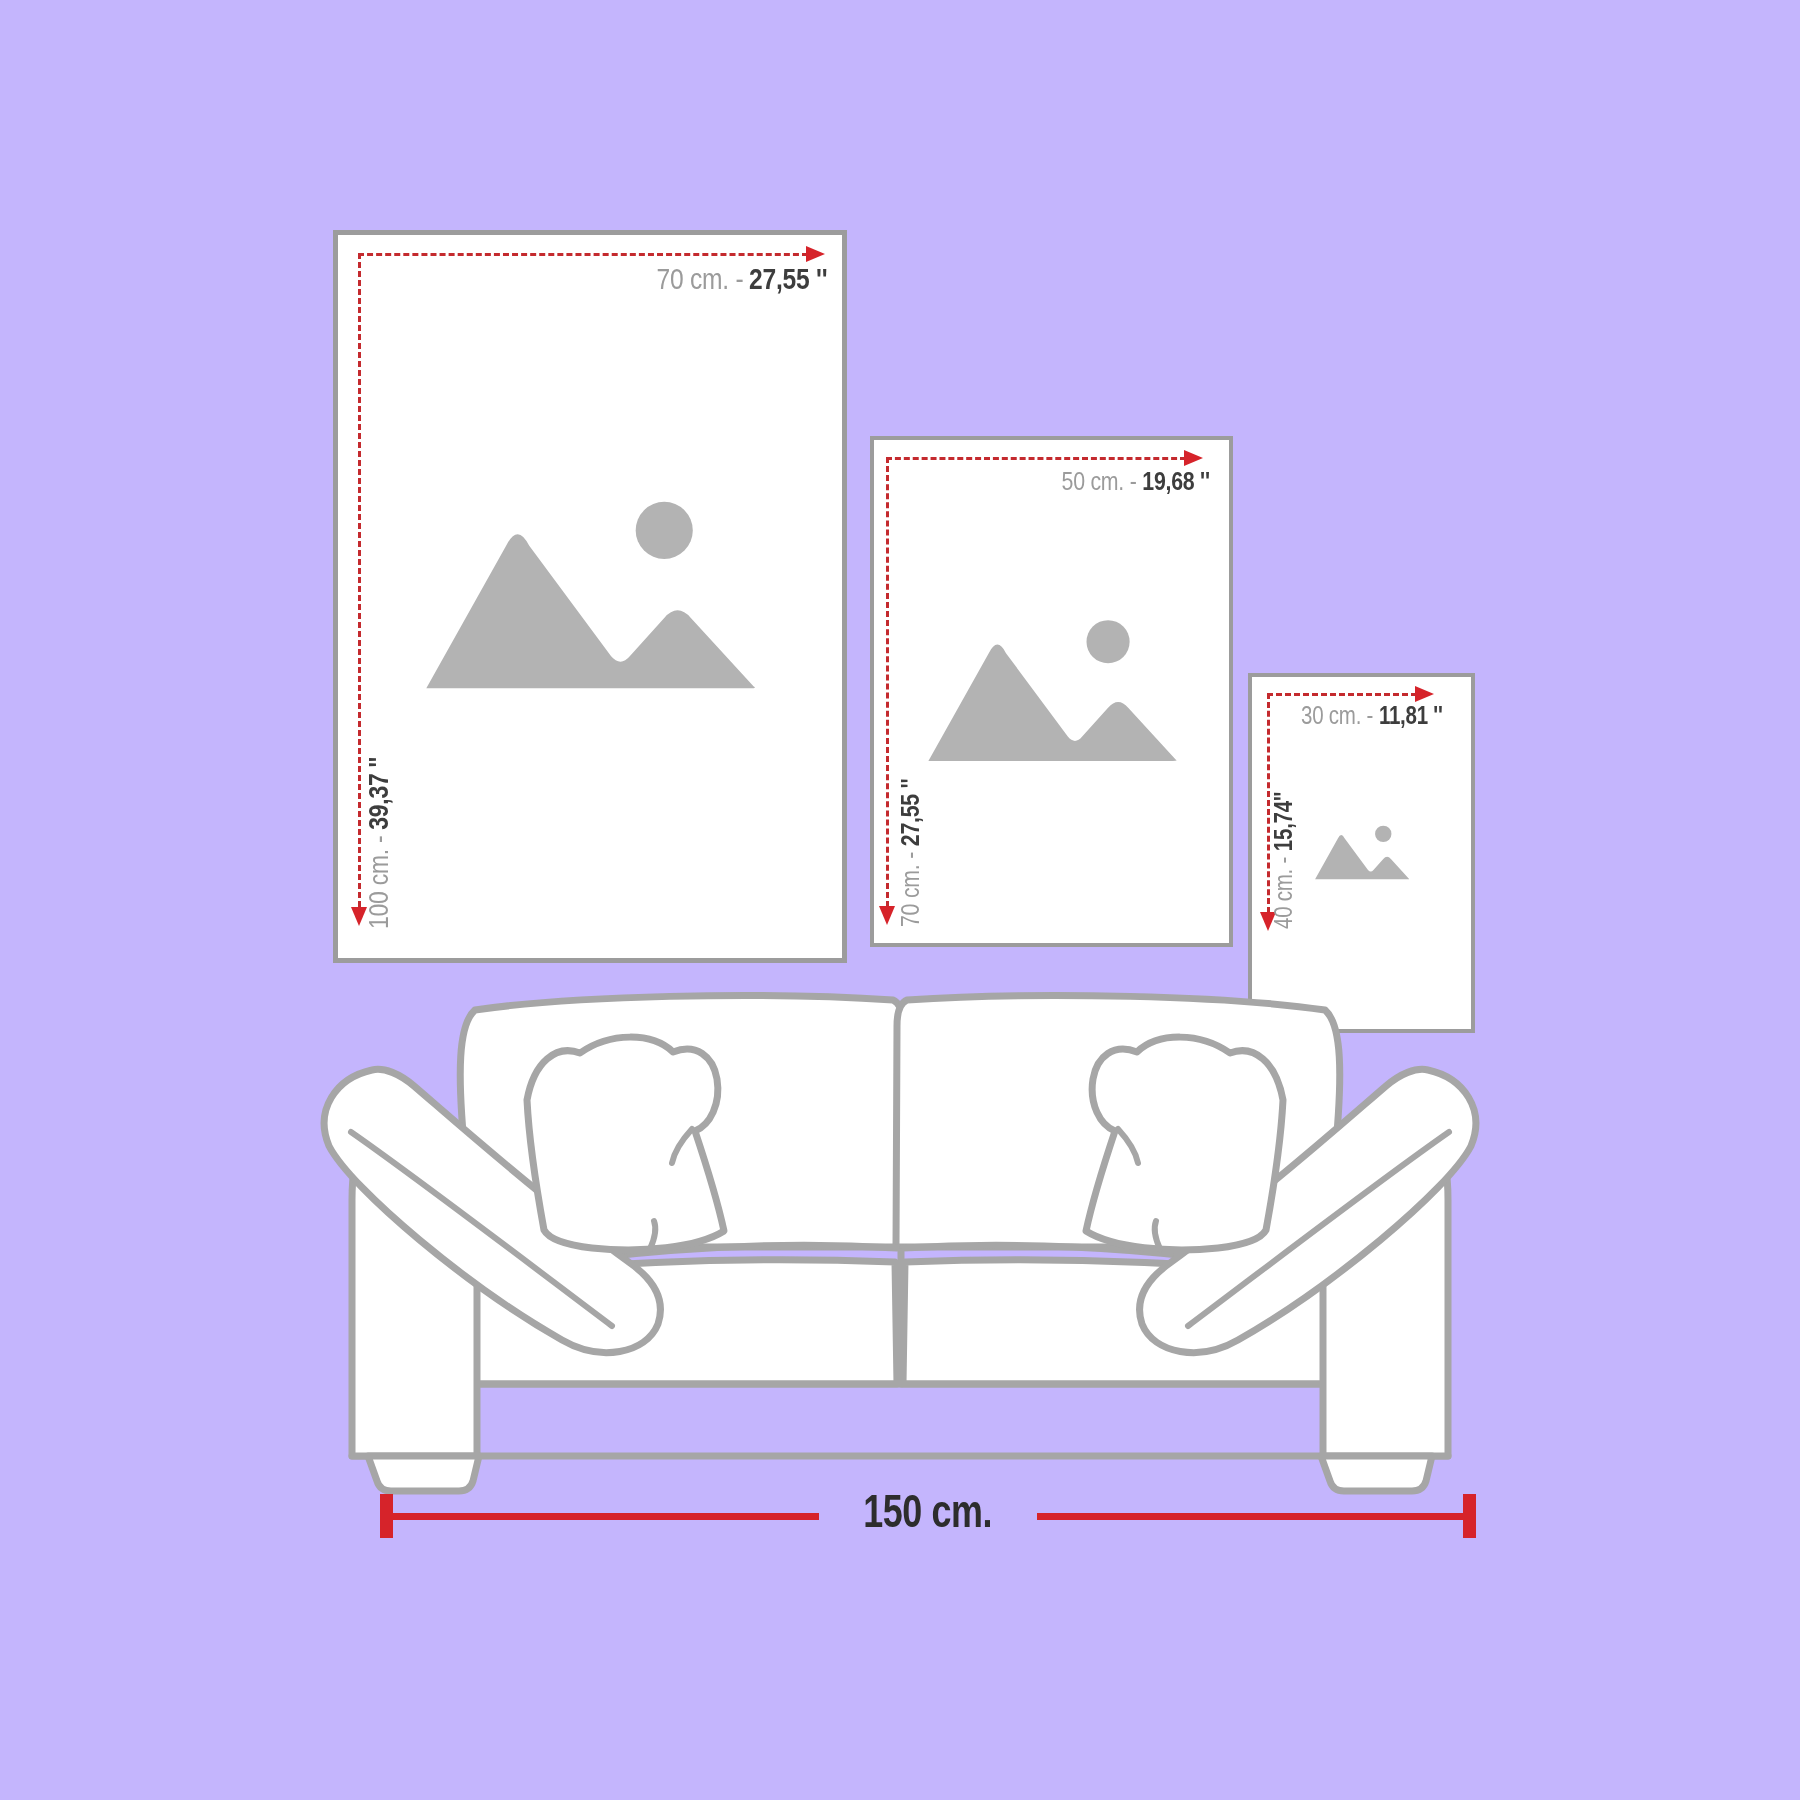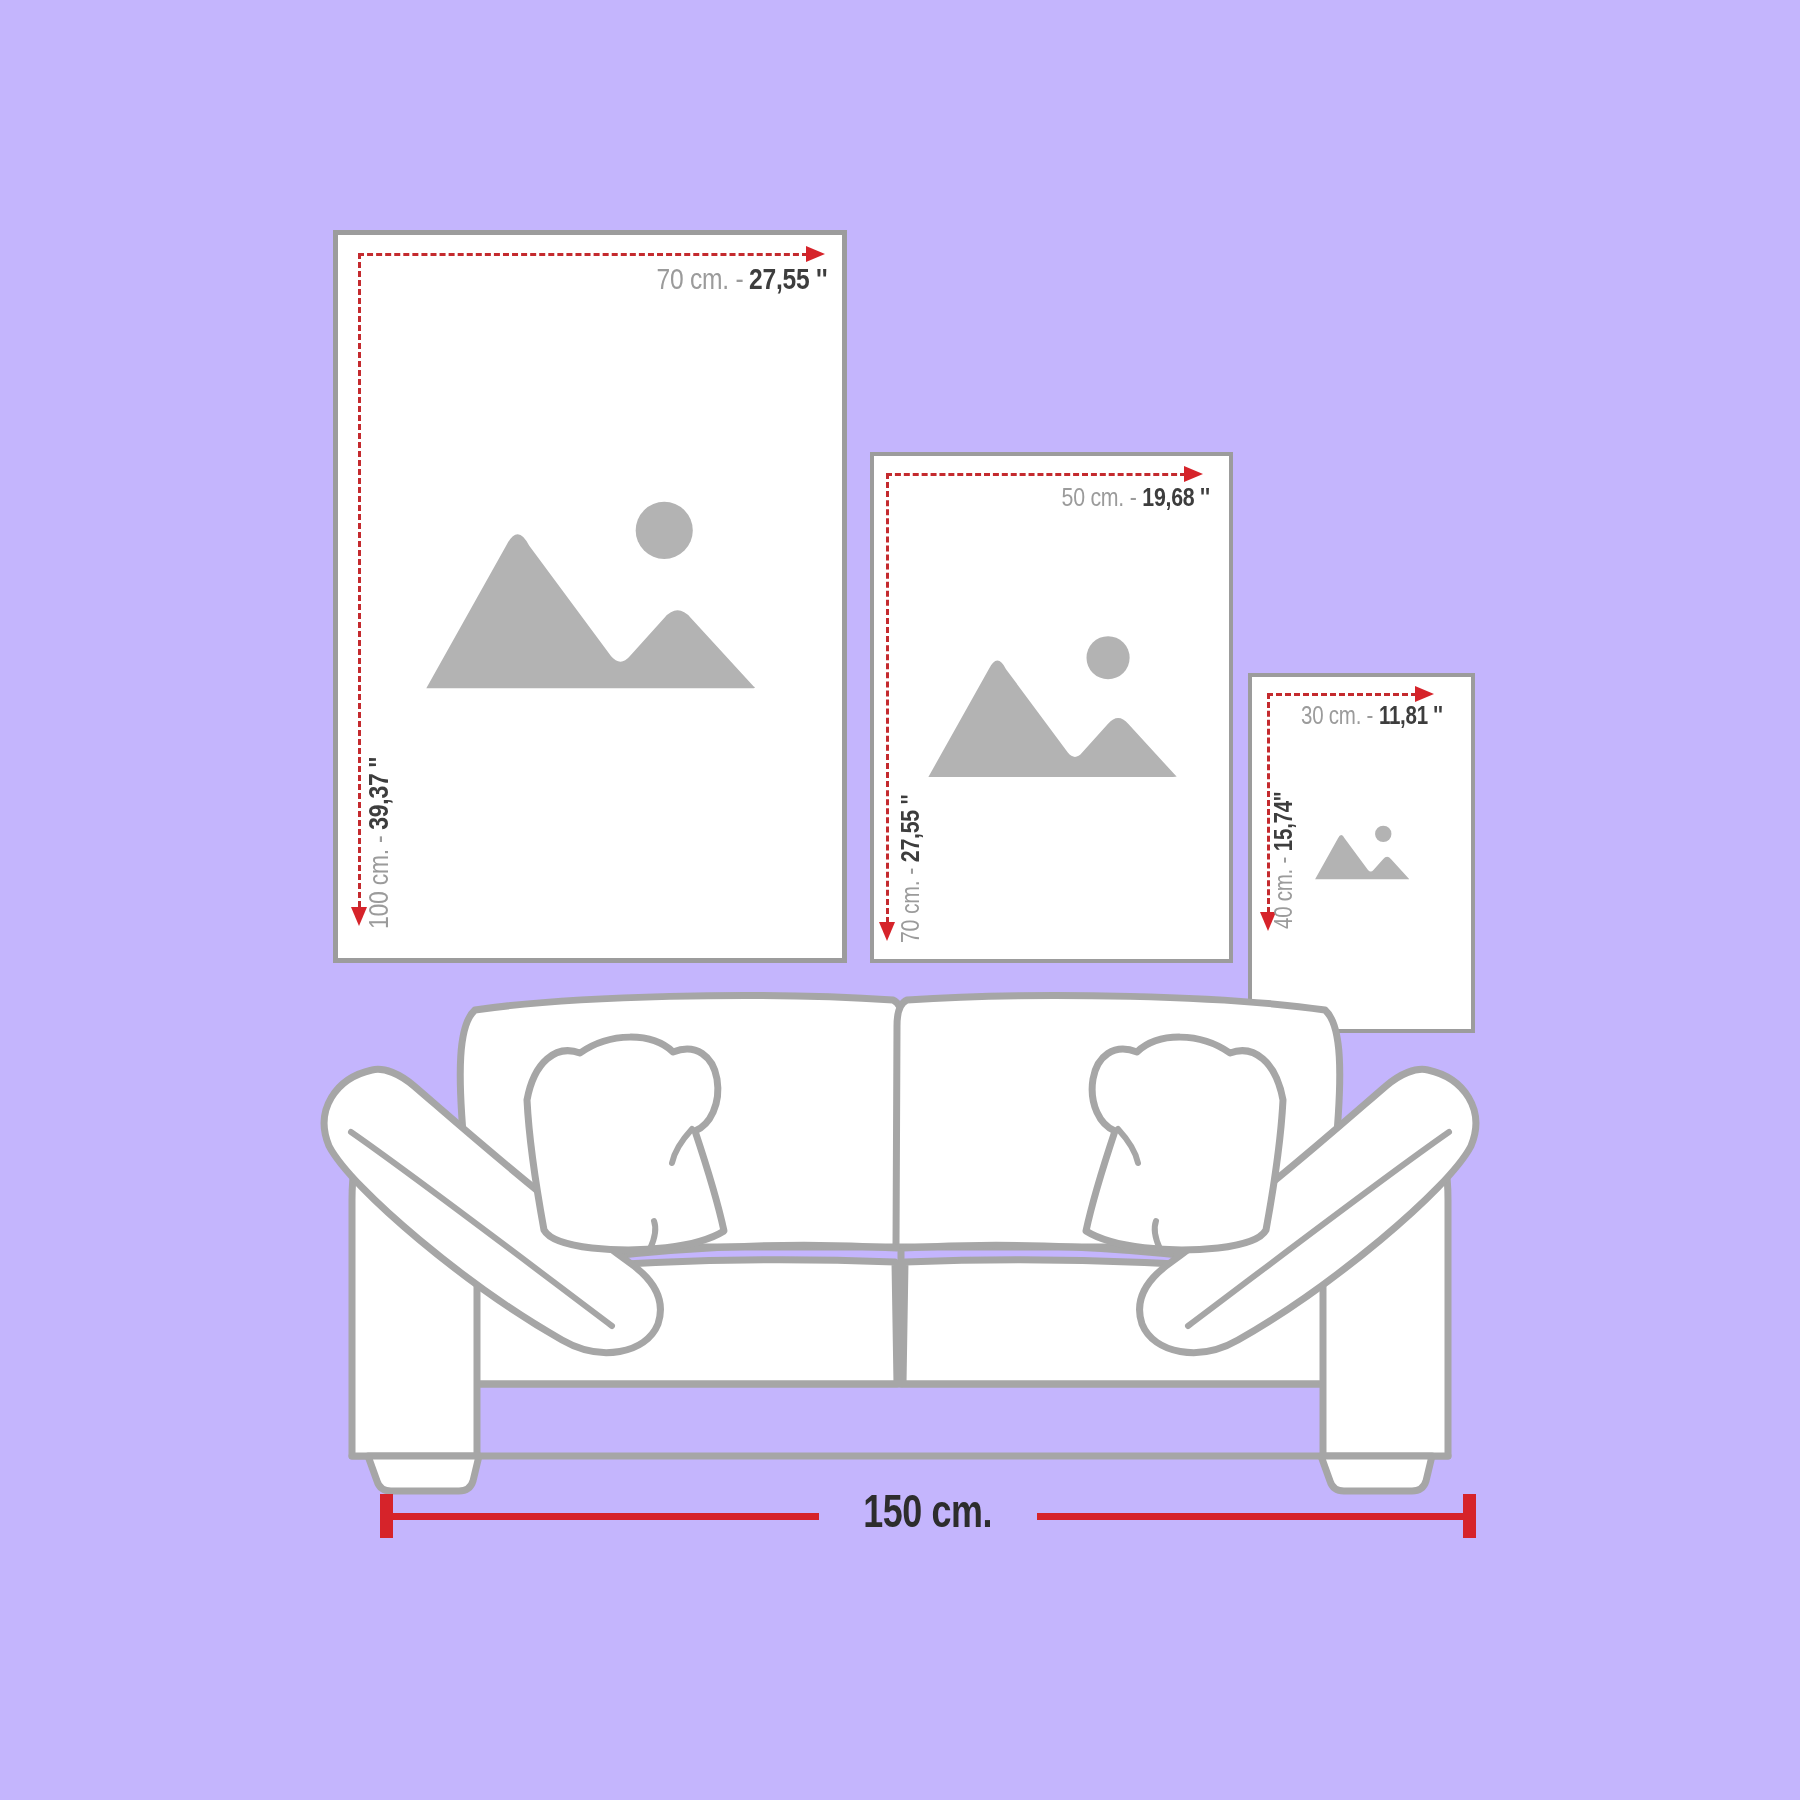--- a/index.html
+++ b/index.html
@@ -14,21 +14,21 @@
   }
   html,body{margin:0;padding:0;background:#fff;}
   .stage{
     position:relative;width:1800px;height:1800px;background:#c4b5fd;overflow:hidden;
     font-family:"Liberation Sans", sans-serif;
     padding-left:11px;
   }
   
   .frame{position:absolute;background:#fff;border:4px solid var(--frame_border);box-sizing:border-box;}
   #frame-large{left:333px;top:230px;width:514px;height:733px;border-width:5px;}
-  #frame-medium{left:870px;top:452px;width:363px;height:511px;}
+  #frame-medium{left:870px;top:436px;width:363px;height:511px;}
   #frame-small{left:1248px;top:673px;width:227px;height:360px;}
 
   .dash-h{position:absolute;height:0;border-top:3px dashed var(--red_dash);}
   .dash-v{position:absolute;width:0;border-left:3px dashed var(--red_dash);}
   .arr-r{position:absolute;width:0;height:0;border-top:8px solid transparent;border-bottom:8px solid transparent;border-left:19px solid var(--red);}
   .arr-d{position:absolute;width:0;height:0;border-left:8px solid transparent;border-right:8px solid transparent;border-top:19px solid var(--red);}
 
   .dim{position:absolute;white-space:nowrap;letter-spacing:-0.3px;line-height:1.1;}
   .dim .m{color:var(--text_gray);font-weight:400;}
   .dim .i{color:var(--text_dark);font-weight:700;margin-left:7px;}

